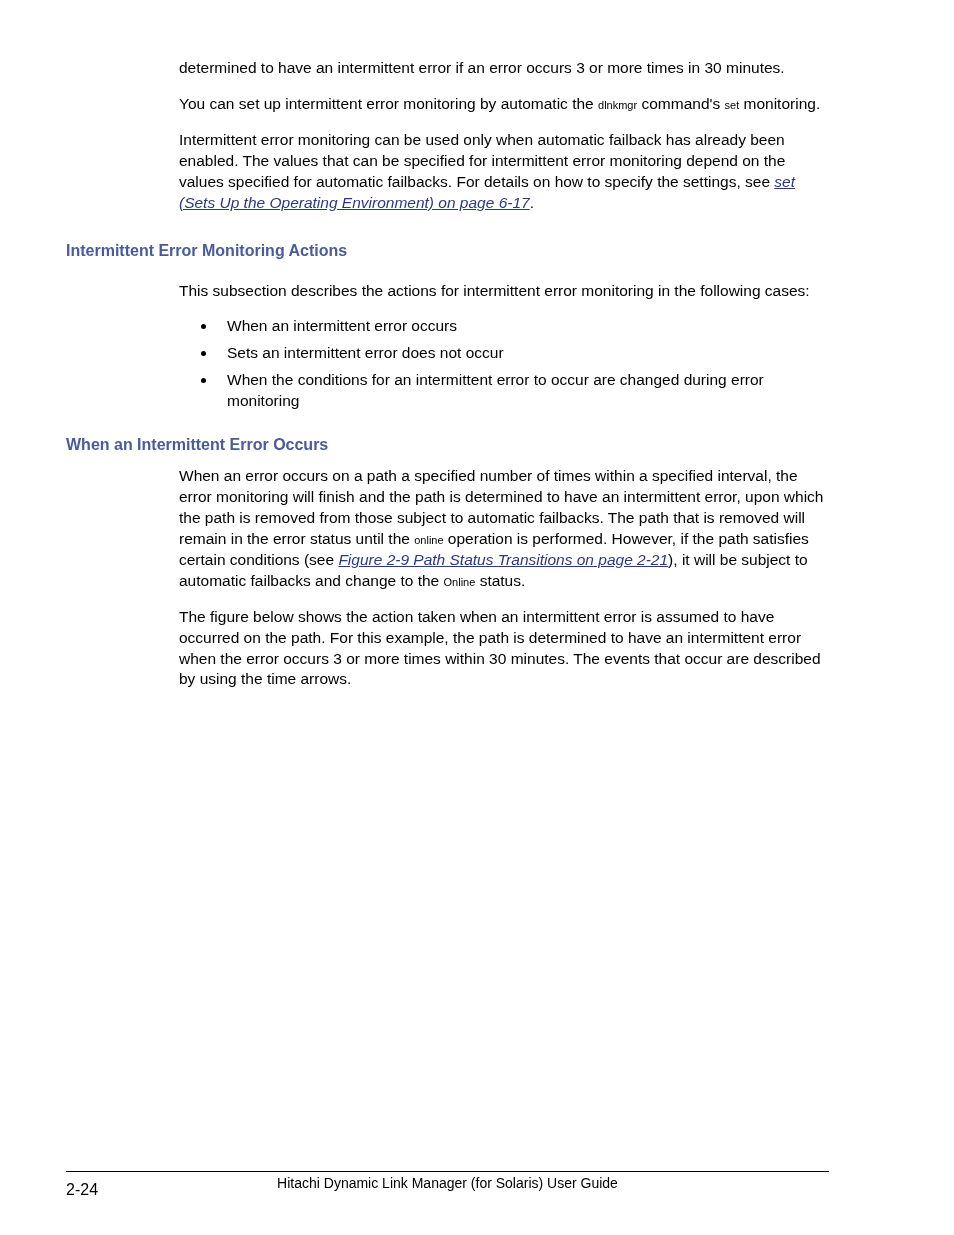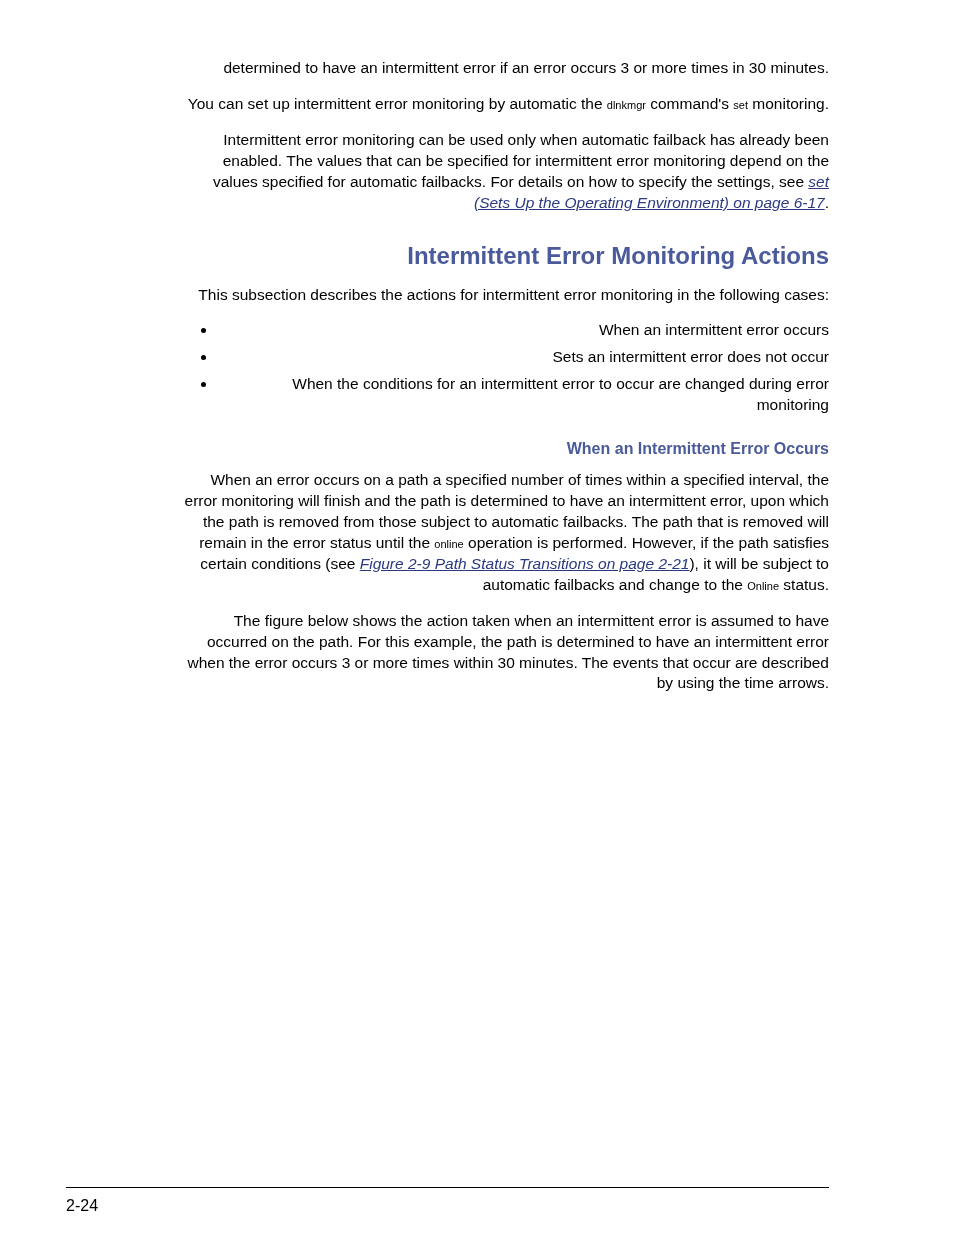--- a/index.html
+++ b/index.html
@@ -1,40 +1,40 @@
 <!DOCTYPE html>
 <html><head>
 <meta charset="utf-8">
 <style>
-  * { box-sizing: border-box; margin: 0; padding: 0; text-align: right; }
+  * { box-sizing: border-box; margin: 0; padding: 0; }
   body {
     width: 954px;
     height: 1235px;
     background: #fff;
     font-family: Verdana, Geneva, sans-serif;
     color: #000;
     position: relative;
   }
   .page {
     padding: 58px 125px 0 66px;
   }
   .body-indent {
     margin-left: 113px;
   }
   .para {
     font-size: 15.5px;
     line-height: 1.35;
     margin-bottom: 15px;
   }
   .h1 {
-    font-size: 24px;
+    font-size: 16px;
     font-weight: bold;
     color: #4a5a9a;
     margin-top: 28px;
-    margin-bottom: 15px;
+    margin-bottom: 21px;
   }
   .h2 {
     font-size: 16px;
     font-weight: bold;
     color: #4a5a9a;
     margin-top: 24px;
     margin-bottom: 12px;
   }
   code {
     font-family: Liberation Sans, sans-serif;
@@ -113,13 +113,14 @@
       <span>When an error occurs on a path a specified number of times within a specified interval, the error monitoring will finish and the path is determined to have an intermittent error, upon which the path is removed from those subject to automatic failbacks. The path that is removed will remain in the error status until the </span><code>online</code><span> operation is performed. However, if the path satisfies certain conditions (see </span><a class="link">Figure 2-9 Path Status Transitions on page 2-21</a><span>), it will be subject to automatic failbacks and change to the </span><code>Online</code><span> status.</span>
     </p>
     <p class="para">The figure below shows the action taken when an intermittent error is assumed to have occurred on the path. For this example, the path is determined to have an intermittent error when the error occurs 3 or more times within 30 minutes. The events that occur are described by using the time arrows.</p>
   </div>
 
 </div>
 
 <div class="footer">
   <div class="pagenum">2-24</div>
   <div class="rule"></div>
+  <div>Hitachi Dynamic Link Manager (for Solaris) User Guide</div>
 </div>
 
 </body></html>

